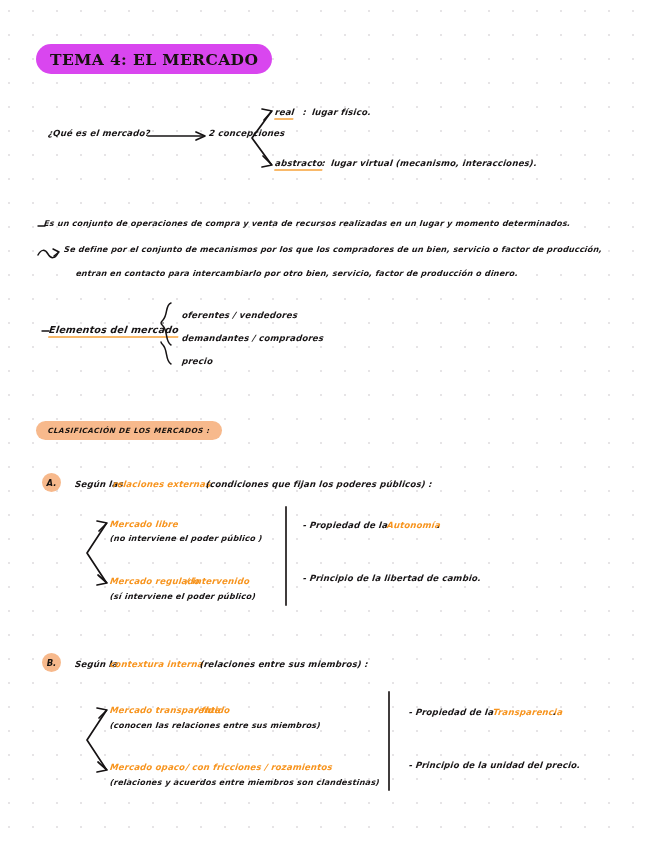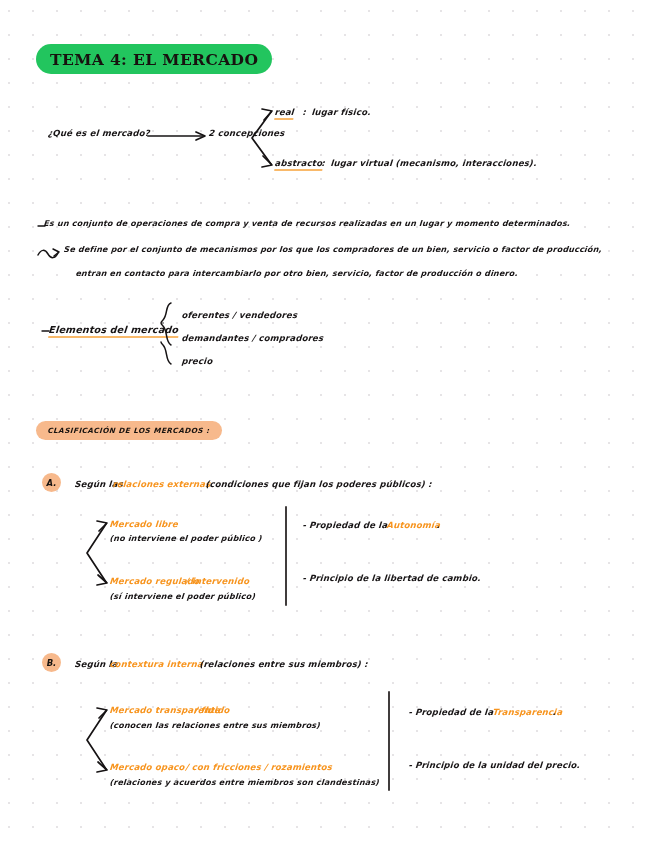--- a/index.html
+++ b/index.html
@@ -37,21 +37,21 @@
   .or{color:#F7941E;}
   .u-or{
     border-bottom:2px solid #F9B96A;
     padding-bottom:1px;
   }
 
   
   #title-pill{
     position:absolute;left:36px;top:44px;
     height:30px;min-width:204px;
-    background:#22c55e;
+    background:#d946ef;
     border-radius:16px;
     display:flex;align-items:center;
     padding:0 14px;
   }
   #title-pill .t{
     font-family:"DejaVu Serif", serif;
     font-weight:700;
     font-size:15.5px;
     color:#17120f;
     letter-spacing:.4px;

